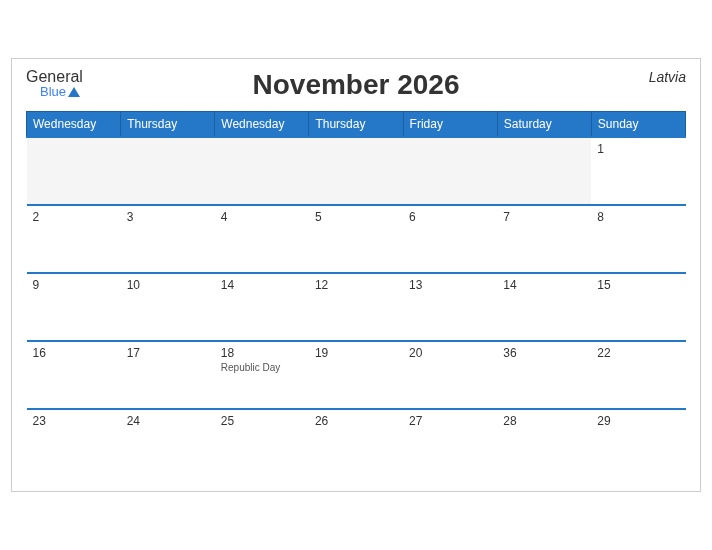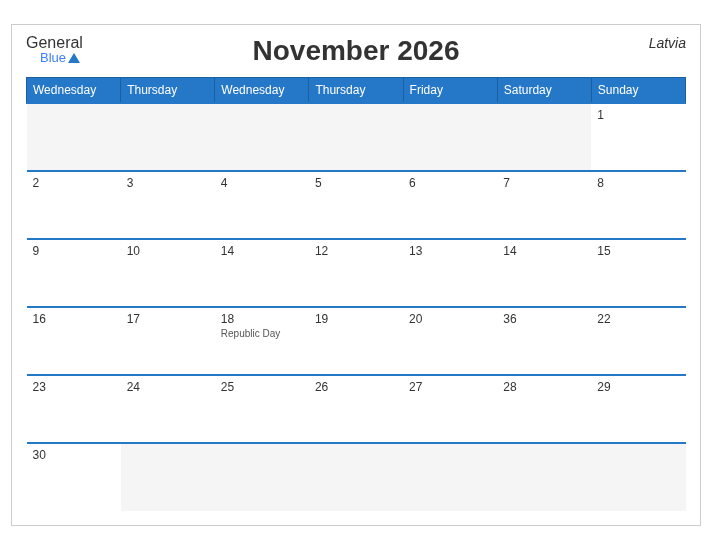--- a/index.html
+++ b/index.html
@@ -242,26 +242,15 @@
           <td>
             <span class="day-number">27</span>
           </td>
           <td>
             <span class="day-number">28</span>
           </td>
           <td>
             <span class="day-number">29</span>
           </td>
         </tr>
-        <tr class="row-dark">
-          <td>
-            <span class="day-number">30</span>
-          </td>
-          <td class="empty-cell" style="background: rgb(245, 245, 245);"></td>
-          <td class="empty-cell" style="background: rgb(245, 245, 245);"></td>
-          <td class="empty-cell" style="background: rgb(245, 245, 245);"></td>
-          <td class="empty-cell" style="background: rgb(245, 245, 245);"></td>
-          <td class="empty-cell" style="background: rgb(245, 245, 245);"></td>
-          <td class="empty-cell" style="background: rgb(245, 245, 245);"></td>
-        </tr>
       </tbody>
   </table>
 </div>
 
 </body></html>

